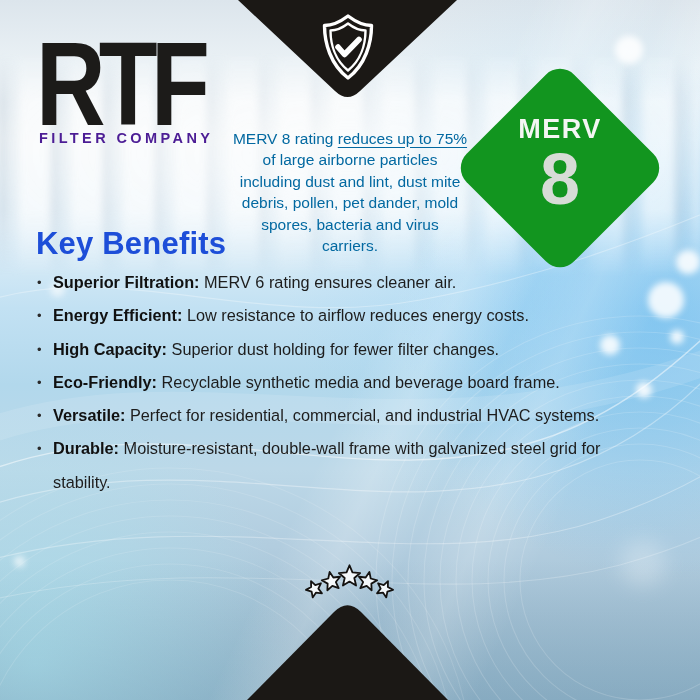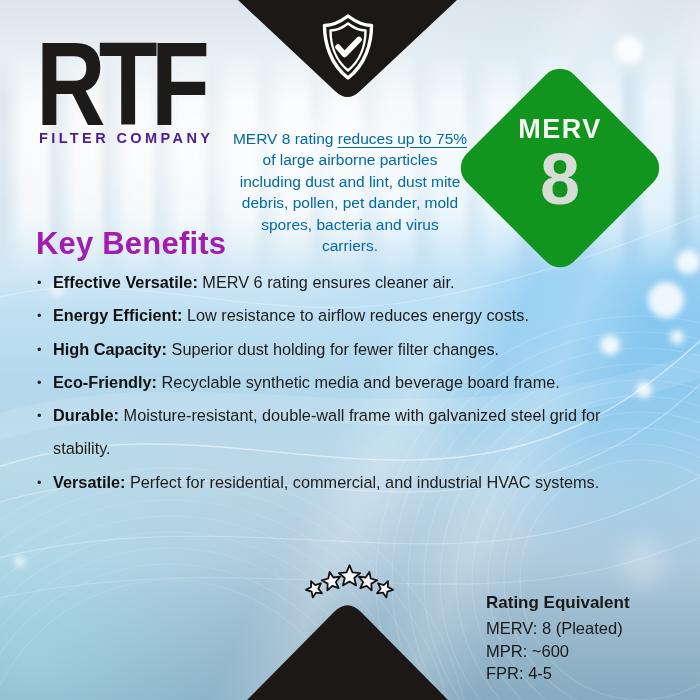--- a/index.html
+++ b/index.html
@@ -39,21 +39,21 @@
 
   
   .badge{position:absolute;left:484px;top:92px;width:152px;height:152px;border-radius:20px;
     background:#12951f;transform:rotate(45deg);}
   .badge-inner{position:absolute;inset:0;transform:rotate(-45deg);display:flex;flex-direction:column;
     align-items:center;justify-content:center;text-align:center;}
   .badge-label{font-size:27px;font-weight:bold;color:#f4f6f3;letter-spacing:1.5px;margin-top:-8px;}
   .badge-value{font-size:72px;font-weight:bold;color:#d7dcd6;line-height:.95;}
 
   
-  .kb-heading{position:absolute;left:36px;top:226px;font-size:31px;font-weight:bold;color:#a21caf;letter-spacing:.2px;}
+  .kb-heading{position:absolute;left:36px;top:226px;font-size:31px;font-weight:bold;color:#1d4ed8;letter-spacing:.2px;}
   .kb-list{position:absolute;left:36px;top:266px;width:615px;font-size:16.3px;line-height:33.3px;color:#1d1d1d;}
   .kb-item{position:relative;padding-left:17px;}
   .kb-item::before{content:"\2022";position:absolute;left:1px;top:0;font-size:13px;color:#2a2a2a;}
   .kb-item b{font-weight:bold;color:#111;}
 
   
   .rating-block{position:absolute;left:486px;top:593px;color:#191919;}
   .rating-heading{font-size:17px;font-weight:bold;margin-bottom:4px;}
   .rating-line{font-size:16.5px;line-height:22.5px;}
 
@@ -142,28 +142,22 @@
 
   <div class="badge">
     <div class="badge-inner">
       <div class="badge-label">MERV</div>
       <div class="badge-value">8</div>
     </div>
   </div>
 
   <div class="kb-heading">Key Benefits</div>
   <div class="kb-list">
-    <div class="kb-item"><b>Effective Versatile:</b><span> MERV 6 rating ensures cleaner air.</span></div>
+    <div class="kb-item"><b>Superior Filtration:</b><span> MERV 6 rating ensures cleaner air.</span></div>
     <div class="kb-item"><b>Energy Efficient:</b><span> Low resistance to airflow reduces energy costs.</span></div>
     <div class="kb-item"><b>High Capacity:</b><span> Superior dust holding for fewer filter changes.</span></div>
     <div class="kb-item"><b>Eco-Friendly:</b><span> Recyclable synthetic media and beverage board frame.</span></div>
+    <div class="kb-item"><b>Versatile:</b><span> Perfect for residential, commercial, and industrial HVAC systems.</span></div>
     <div class="kb-item"><b>Durable:</b><span> Moisture-resistant, double-wall frame with galvanized steel grid for stability.</span></div>
-    <div class="kb-item"><b>Versatile:</b><span> Perfect for residential, commercial, and industrial HVAC systems.</span></div>
   </div>
 
-  <div class="rating-block">
-    <div class="rating-heading">Rating Equivalent</div>
-    <div class="rating-line">MERV: 8 (Pleated)</div>
-    <div class="rating-line">MPR: ~600</div>
-    <div class="rating-line">FPR: 4-5</div>
-  </div>
 
 </div>
 
 </body></html>

